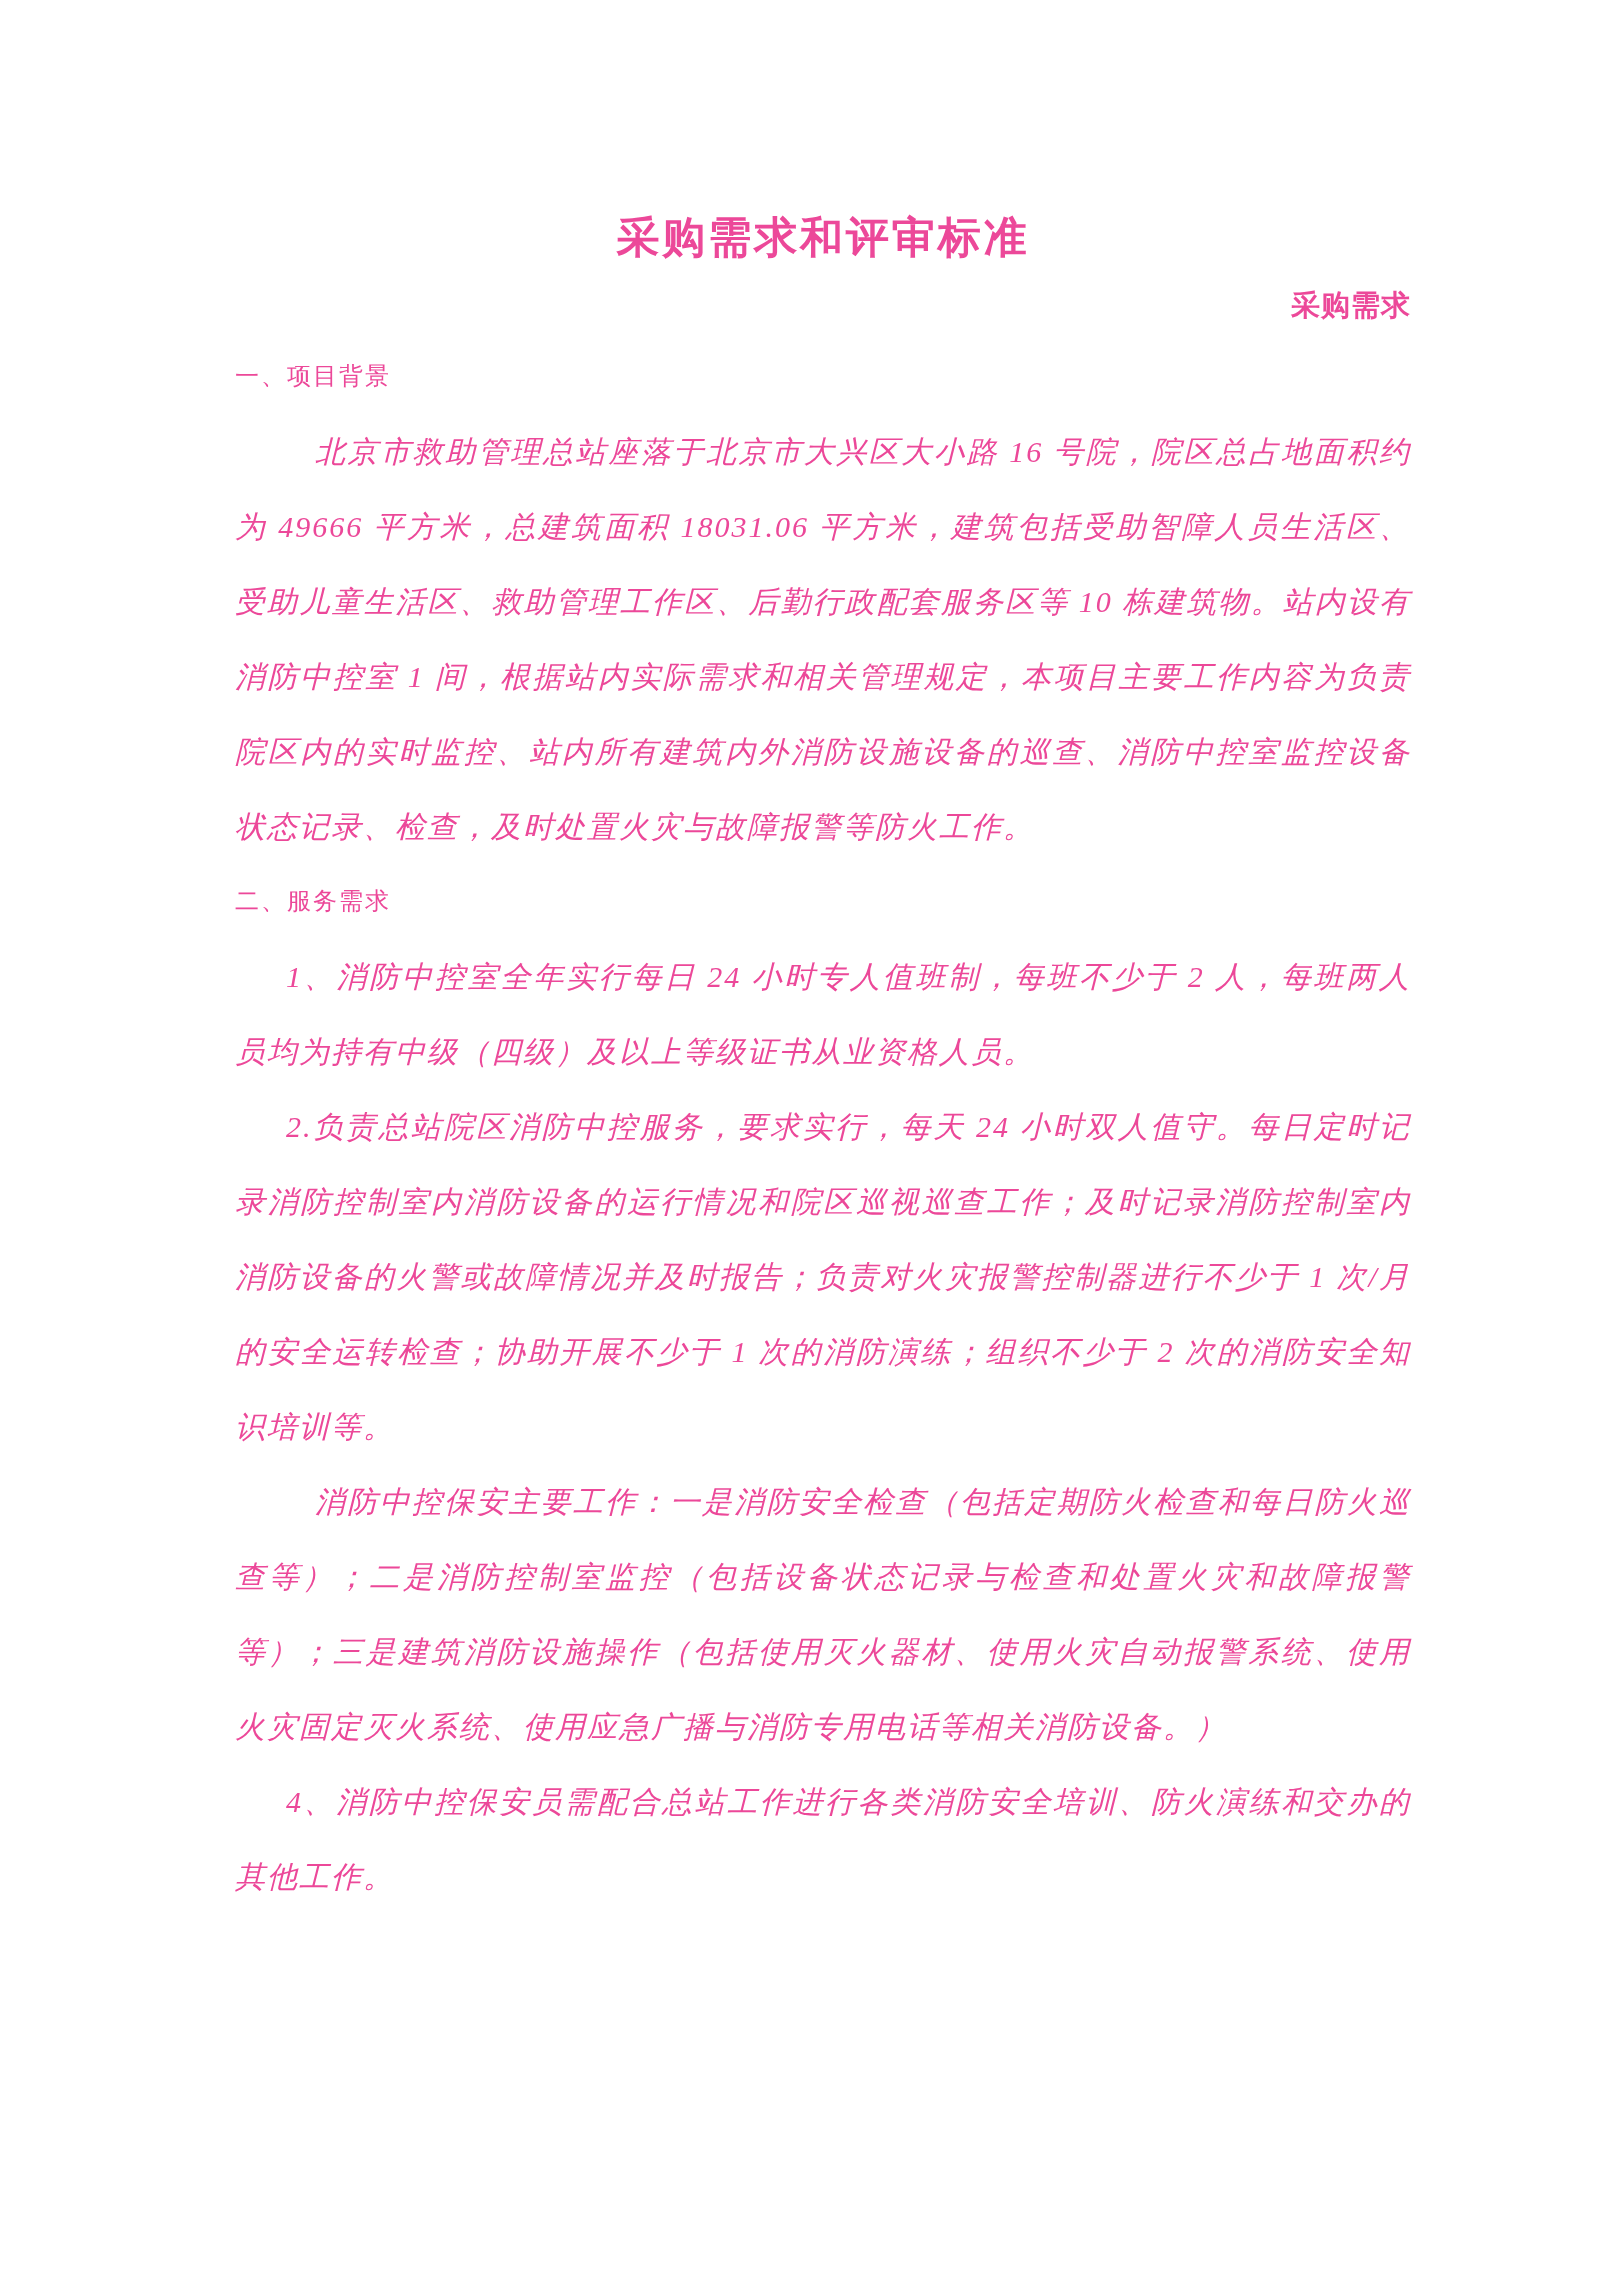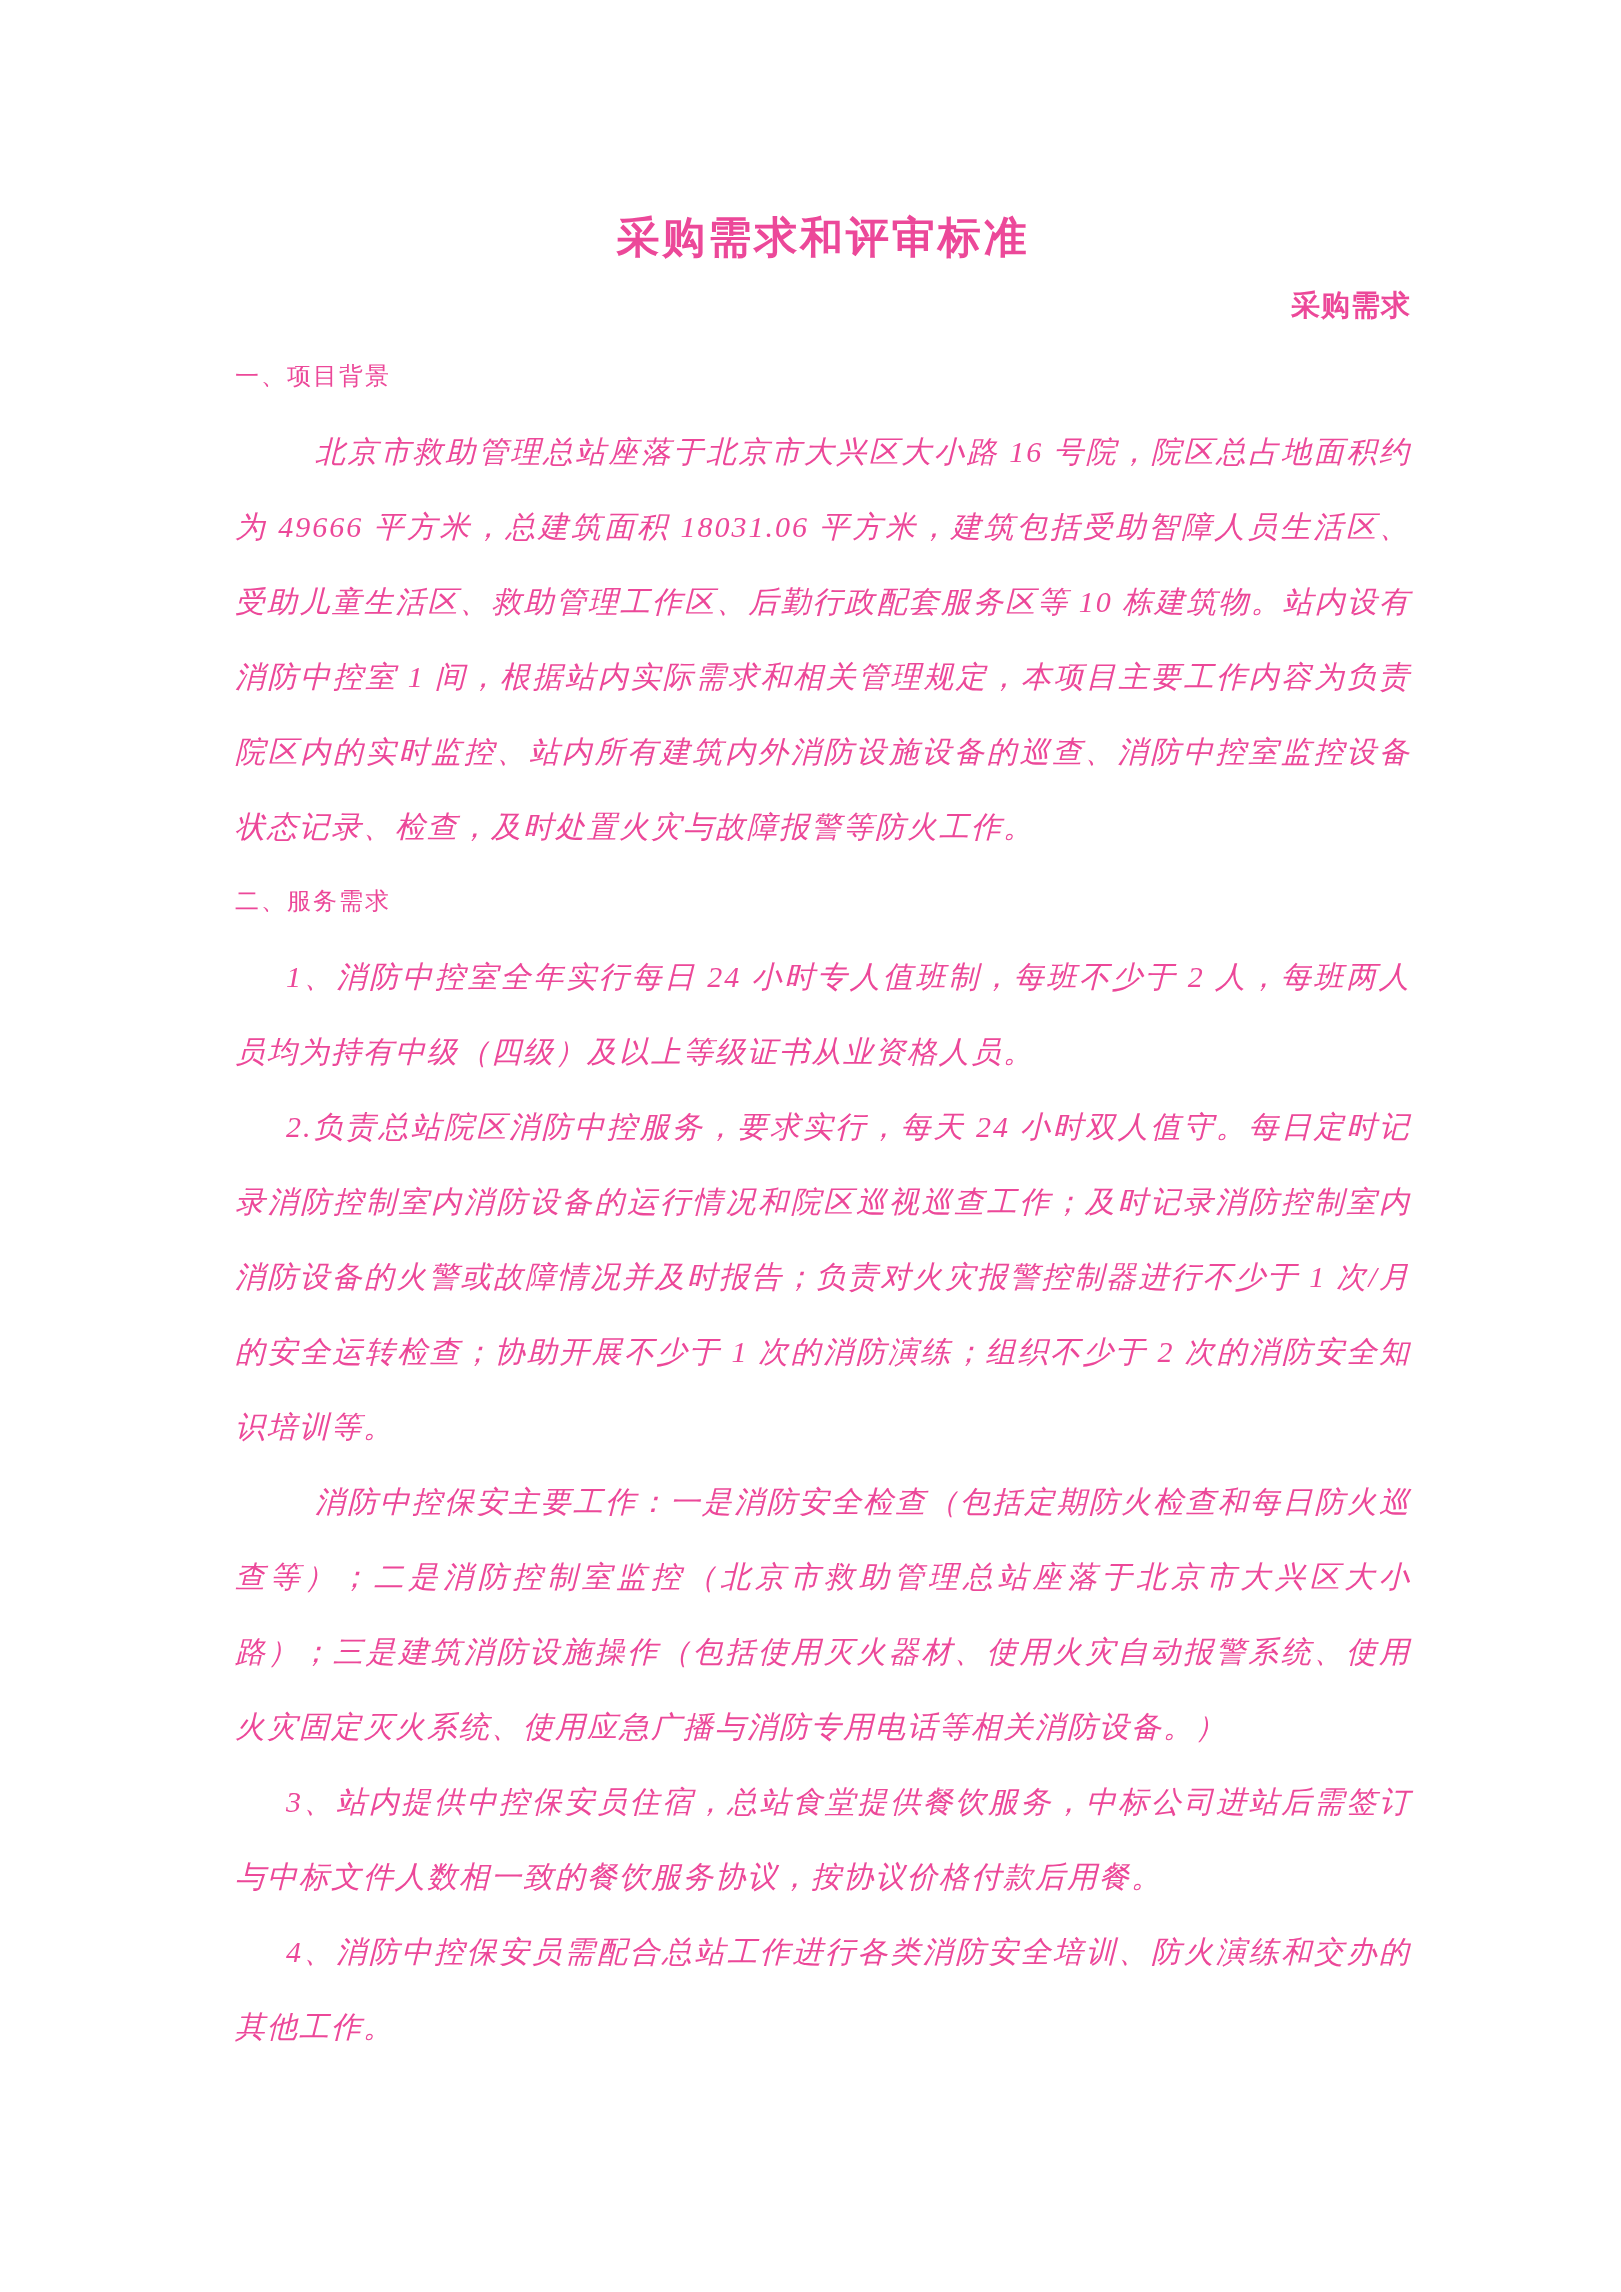--- a/index.html
+++ b/index.html
@@ -75,21 +75,20 @@
 
       <section>
         <h2 class="heading">一、项目背景</h2>
         <p class="para">北京市救助管理总站座落于北京市大兴区大小路 16 号院，院区总占地面积约为 49666 平方米，总建筑面积 18031.06 平方米，建筑包括受助智障人员生活区、受助儿童生活区、救助管理工作区、后勤行政配套服务区等 10 栋建筑物。站内设有消防中控室 1 间，根据站内实际需求和相关管理规定，本项目主要工作内容为负责院区内的实时监控、站内所有建筑内外消防设施设备的巡查、消防中控室监控设备状态记录、检查，及时处置火灾与故障报警等防火工作。</p>
       </section>
 
       <section>
         <h2 class="heading">二、服务需求</h2>
         <p class="para num">1、消防中控室全年实行每日 24 小时专人值班制，每班不少于 2 人，每班两人员均为持有中级（四级）及以上等级证书从业资格人员。</p>
         <p class="para num">2.负责总站院区消防中控服务，要求实行，每天 24 小时双人值守。每日定时记录消防控制室内消防设备的运行情况和院区巡视巡查工作；及时记录消防控制室内消防设备的火警或故障情况并及时报告；负责对火灾报警控制器进行不少于 1 次/月的安全运转检查；协助开展不少于 1 次的消防演练；组织不少于 2 次的消防安全知识培训等。</p>
-        <p class="para">消防中控保安主要工作：一是消防安全检查（包括定期防火检查和每日防火巡查等）；二是消防控制室监控（北京市救助管理总站座落于北京市大兴区大小路）；三是建筑消防设施操作（包括使用灭火器材、使用火灾自动报警系统、使用火灾固定灭火系统、使用应急广播与消防专用电话等相关消防设备。）</p>
-        <p class="para num">3、站内提供中控保安员住宿，总站食堂提供餐饮服务，中标公司进站后需签订与中标文件人数相一致的餐饮服务协议，按协议价格付款后用餐。</p>
+        <p class="para">消防中控保安主要工作：一是消防安全检查（包括定期防火检查和每日防火巡查等）；二是消防控制室监控（包括设备状态记录与检查和处置火灾和故障报警等）；三是建筑消防设施操作（包括使用灭火器材、使用火灾自动报警系统、使用火灾固定灭火系统、使用应急广播与消防专用电话等相关消防设备。）</p>
         <p class="para num">4、消防中控保安员需配合总站工作进行各类消防安全培训、防火演练和交办的其他工作。</p>
       </section>
 
     </div>
   </div>
 </div>
 
 
 </body></html>

